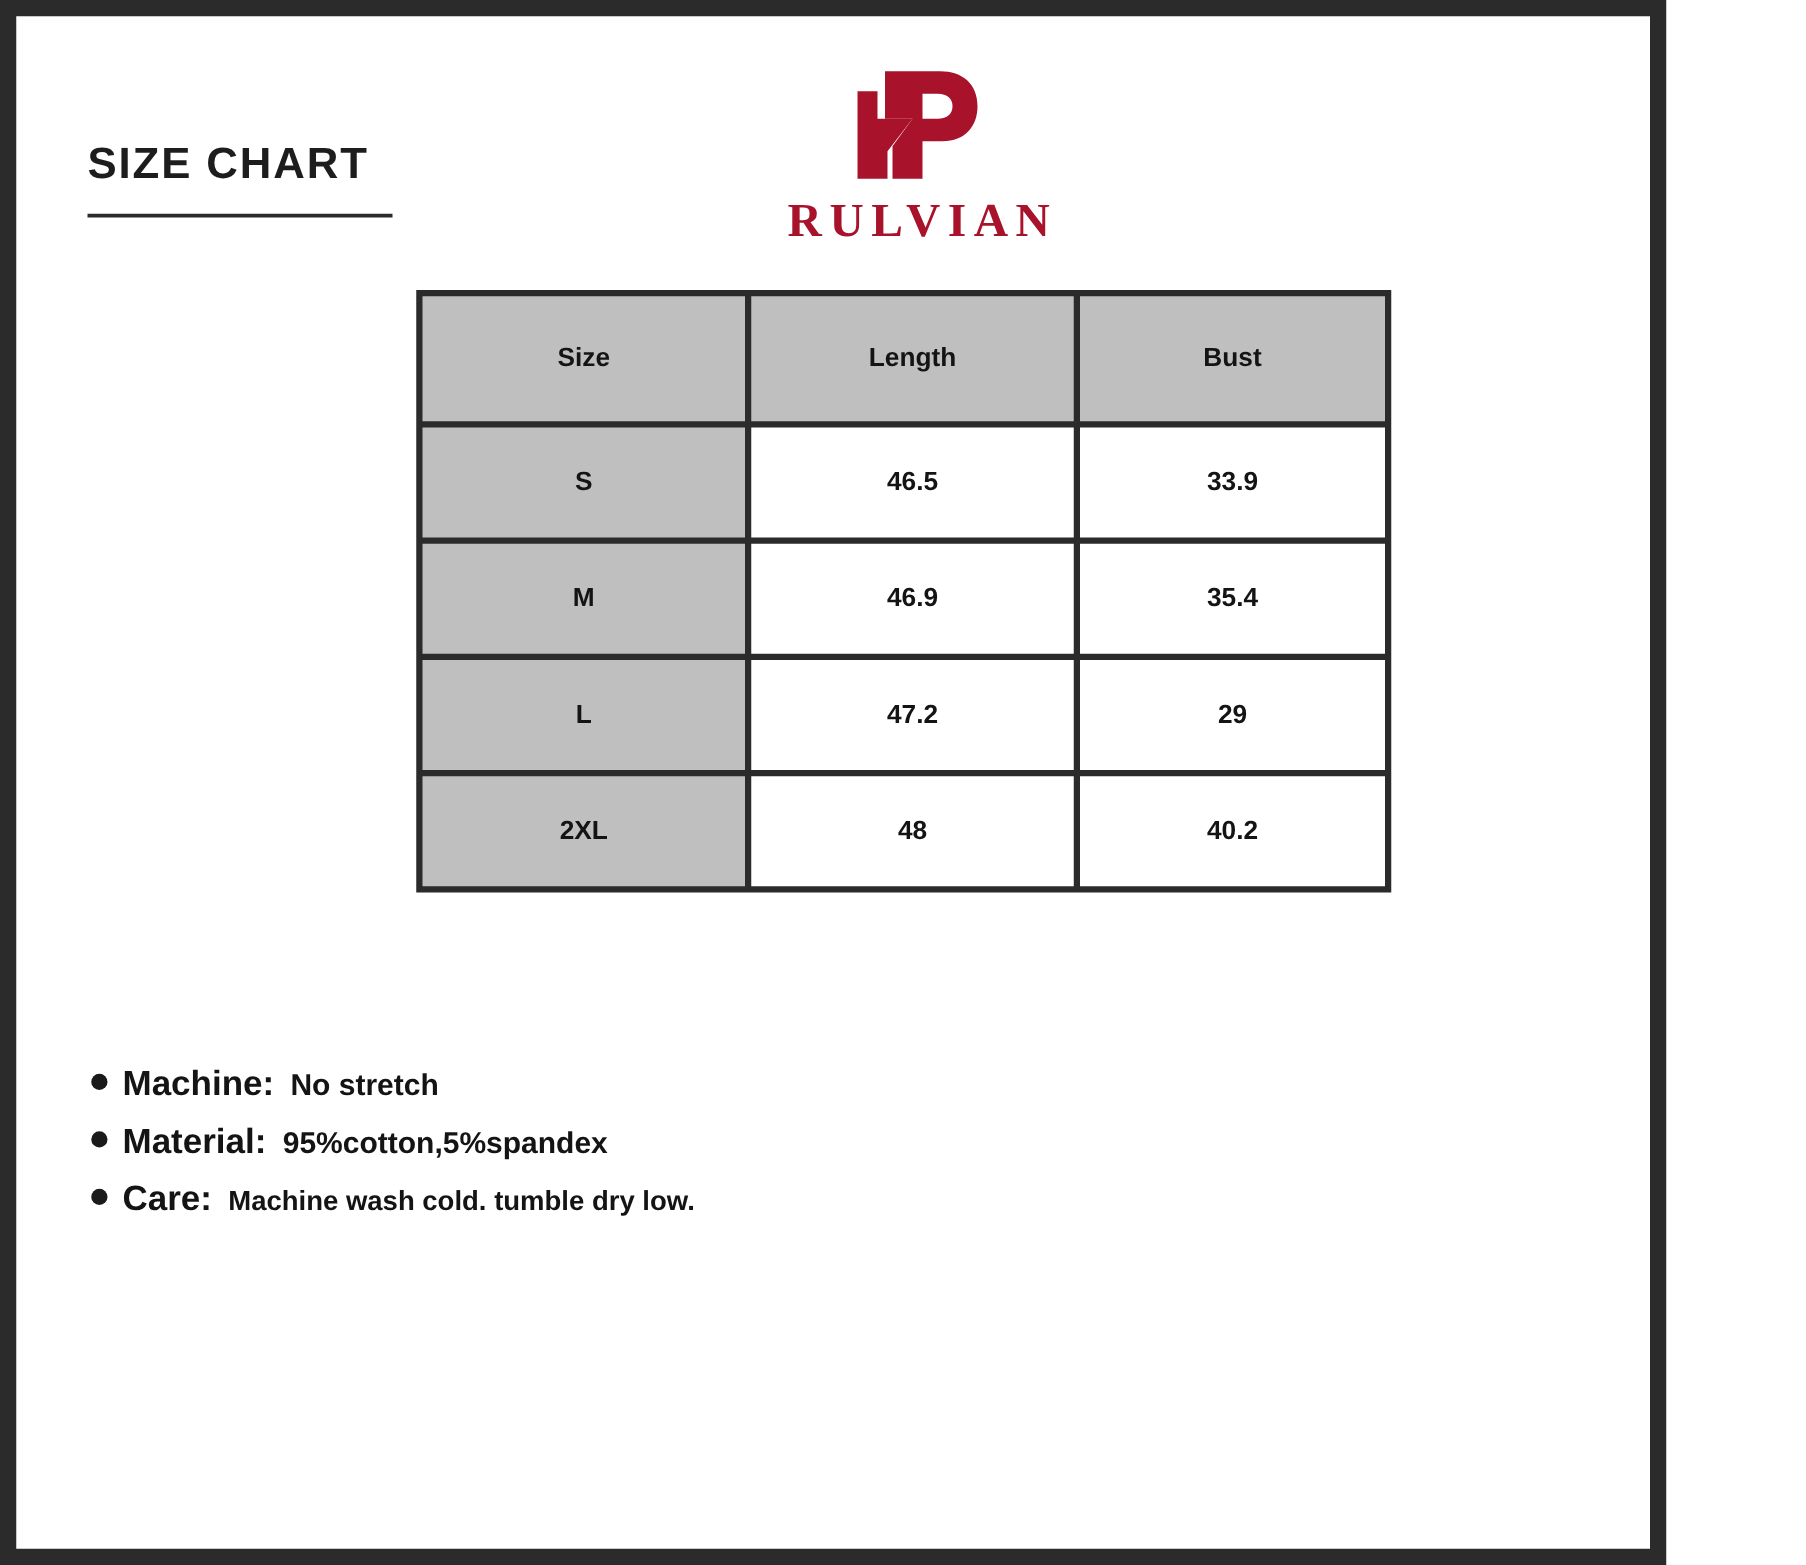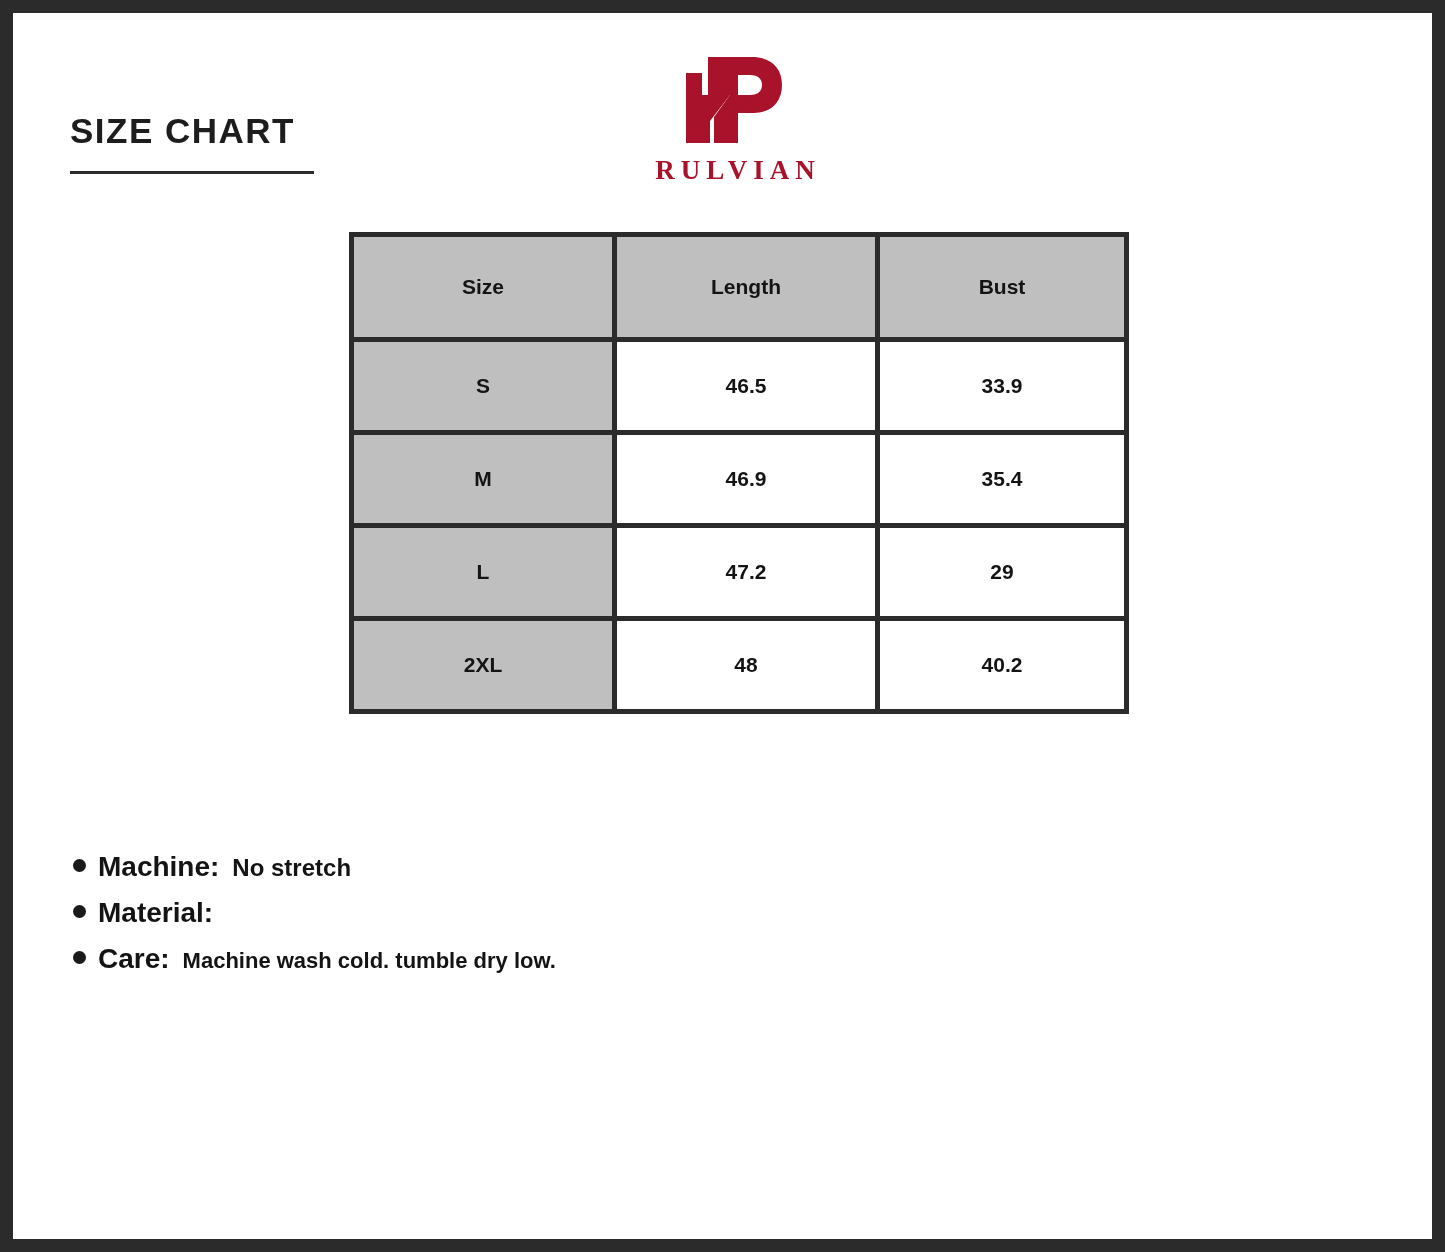--- a/index.html
+++ b/index.html
@@ -9,21 +9,21 @@
   }
   body {
     width: 1445px;
     height: 1252px;
     font-family: "Liberation Sans", sans-serif;
     color: #1a1a1a;
     overflow: hidden;
   }
   .page {
     position: relative;
-    width: 1445px;
+    width: 1333px;
     height: 1252px;
     box-sizing: border-box;
     border: 13px solid #2b2b2b;
     background: #ffffff;
   }
   .inner {
     position: relative;
     width: 100%;
     height: 100%;
     box-sizing: border-box;
@@ -60,31 +60,31 @@
     text-align: center;
   }
   .brand-mark {
     height: 92px;
     display: flex;
     align-items: center;
     justify-content: center;
   }
   .brand-name {
     margin-top: 8px;
-    font-size: 27px;
+    font-size: 38px;
     font-weight: bold;
     letter-spacing: 6px;
     color: #a8122a;
     font-family: "Liberation Serif", serif;
   }
 
   
   .table-wrap {
     position: absolute;
-    left: 336px;
+    left: 320px;
     top: 219px;
     width: 770px;
   }
   table.size-table {
     border-collapse: separate;
     border-spacing: 5px;
     width: 770px;
     background: #2b2b2b;
     table-layout: fixed;
   }
@@ -212,20 +212,21 @@
 
     <div class="details">
       <div class="detail-row">
         <span class="bullet"></span>
         <span class="detail-label">Machine:</span>
         <span class="detail-value">No stretch</span>
       </div>
       <div class="detail-row">
         <span class="bullet"></span>
         <span class="detail-label">Material:</span>
+        <span class="detail-value">95%cotton,5%spandex</span>
       </div>
       <div class="detail-row care">
         <span class="bullet"></span>
         <span class="detail-label">Care:</span>
         <span class="detail-value">Machine wash cold. tumble dry low.</span>
       </div>
     </div>
 
   </div>
 </div>

